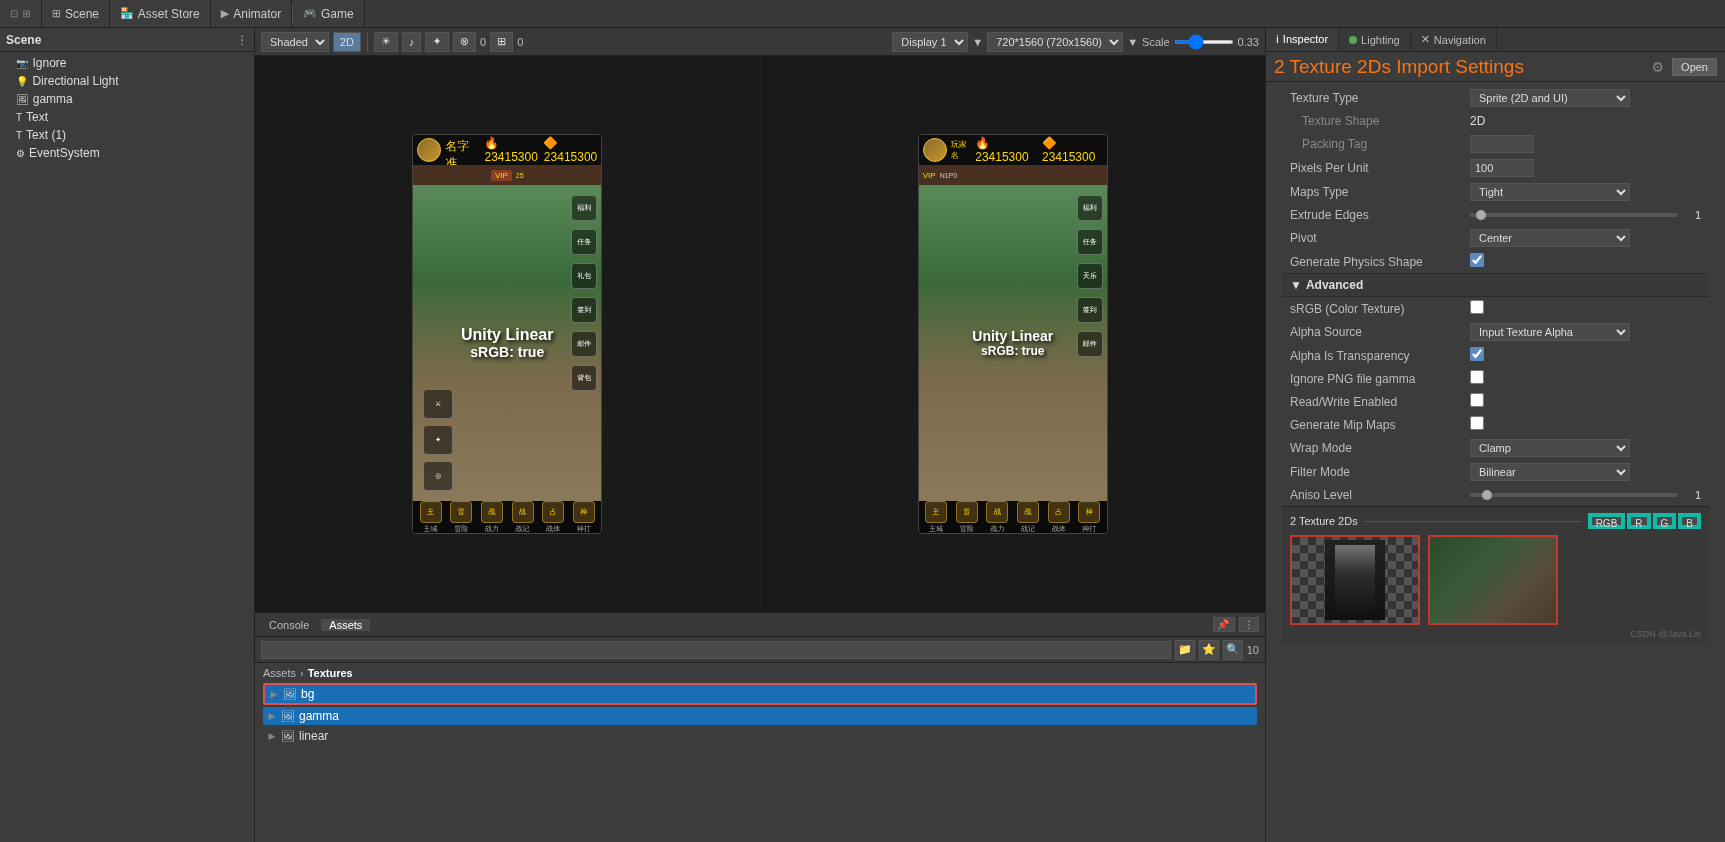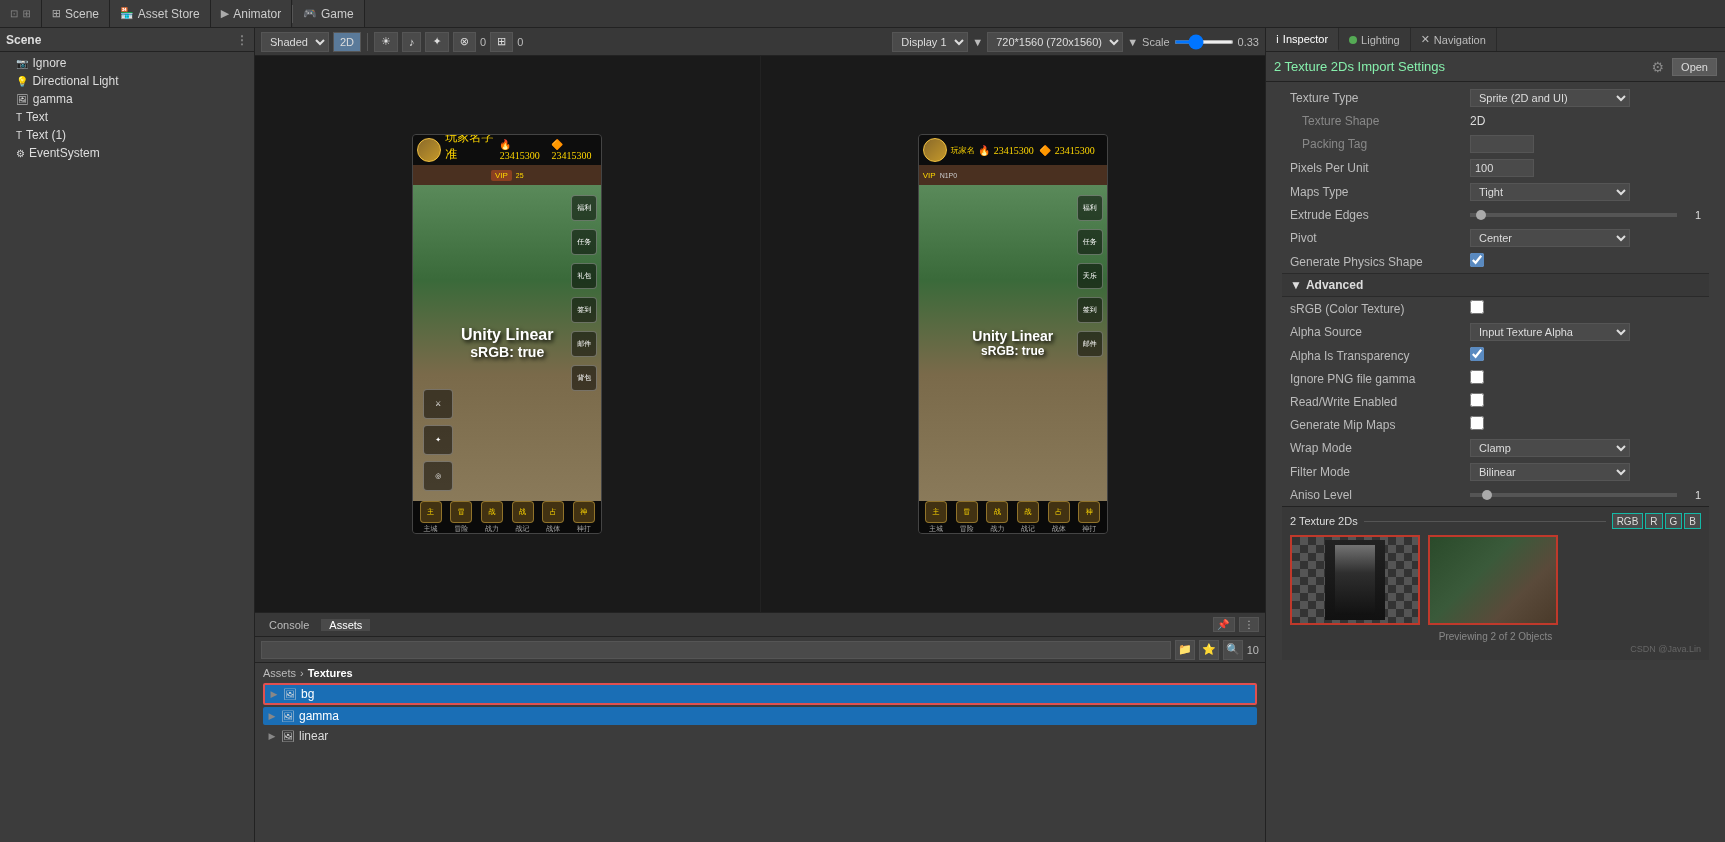--- a/index.html
+++ b/index.html
@@ -165,25 +165,24 @@
     }
     .phone-avatar {
       width: 24px;
       height: 24px;
       border-radius: 50%;
       background: linear-gradient(135deg, #8a6a2a, #c4982a);
       border: 1px solid #f0c040;
       flex-shrink: 0;
     }
     .phone-stats {
-      font-size: 10px;
+      font-size: 12px;
       color: #ffd700;
       display: flex;
       gap: 6px;
-      font-family: Liberation Serif, serif;
     }
     .phone-game-area {
       flex: 1;
       background: linear-gradient(180deg, #5a8a5a 0%, #3a6a3a 30%, #7a6a4a 60%, #8a7a5a 100%);
       position: relative;
       overflow: hidden;
     }
     .phone-text-overlay {
       position: absolute;
       top: 50%;
@@ -388,22 +387,22 @@
     .inspector-header {
       height: 30px;
       background: #3c3c3c;
       display: flex;
       align-items: center;
       padding: 0 8px;
       gap: 8px;
       border-bottom: 1px solid #222;
     }
     .inspector-title {
-      font-size: 13px;
-      color: #86efac;
+      font-size: 19px;
+      color: #f97316;
       font-weight: 500;
       flex: 1;
     }
     .ins-gear {
       color: #888;
       cursor: pointer;
       font-size: 14px;
     }
     .ins-open-btn {
       background: #5a5a5a;
@@ -534,21 +533,21 @@
       flex: 1;
       height: 1px;
       background: #555;
     }
     .preview-channel-btns {
       display: flex;
       gap: 2px;
     }
     .channel-btn {
       background: #4a4a4a;
-      border: 1px solid #14b8a6;
+      border: 4px solid #14b8a6;
       color: #ddd;
       font-size: 10px;
       padding: 1px 4px;
       cursor: pointer;
       height: 16px;
     }
     .preview-thumbnails {
       display: flex;
       gap: 8px;
       padding: 4px 8px;
@@ -1091,23 +1090,20 @@
               <div class="thumb-dark">
                 <div style="width:40px;height:70px;background:linear-gradient(to bottom,#888 0%,#333 40%,#111 100%);opacity:0.8;"></div>
               </div>
             </div>
           </div>
           <div class="preview-thumb">
             <div class="thumb-game"></div>
           </div>
         </div>
 
-        <div class="preview-info">
-          <span>Previewing 2 of 2 Objects</span>
-        </div>
         <div class="preview-watermark">
           <span>CSDN @Java.Lin</span>
         </div>
       </div>
 
     </div>
   </div>
 
 </div>
 

